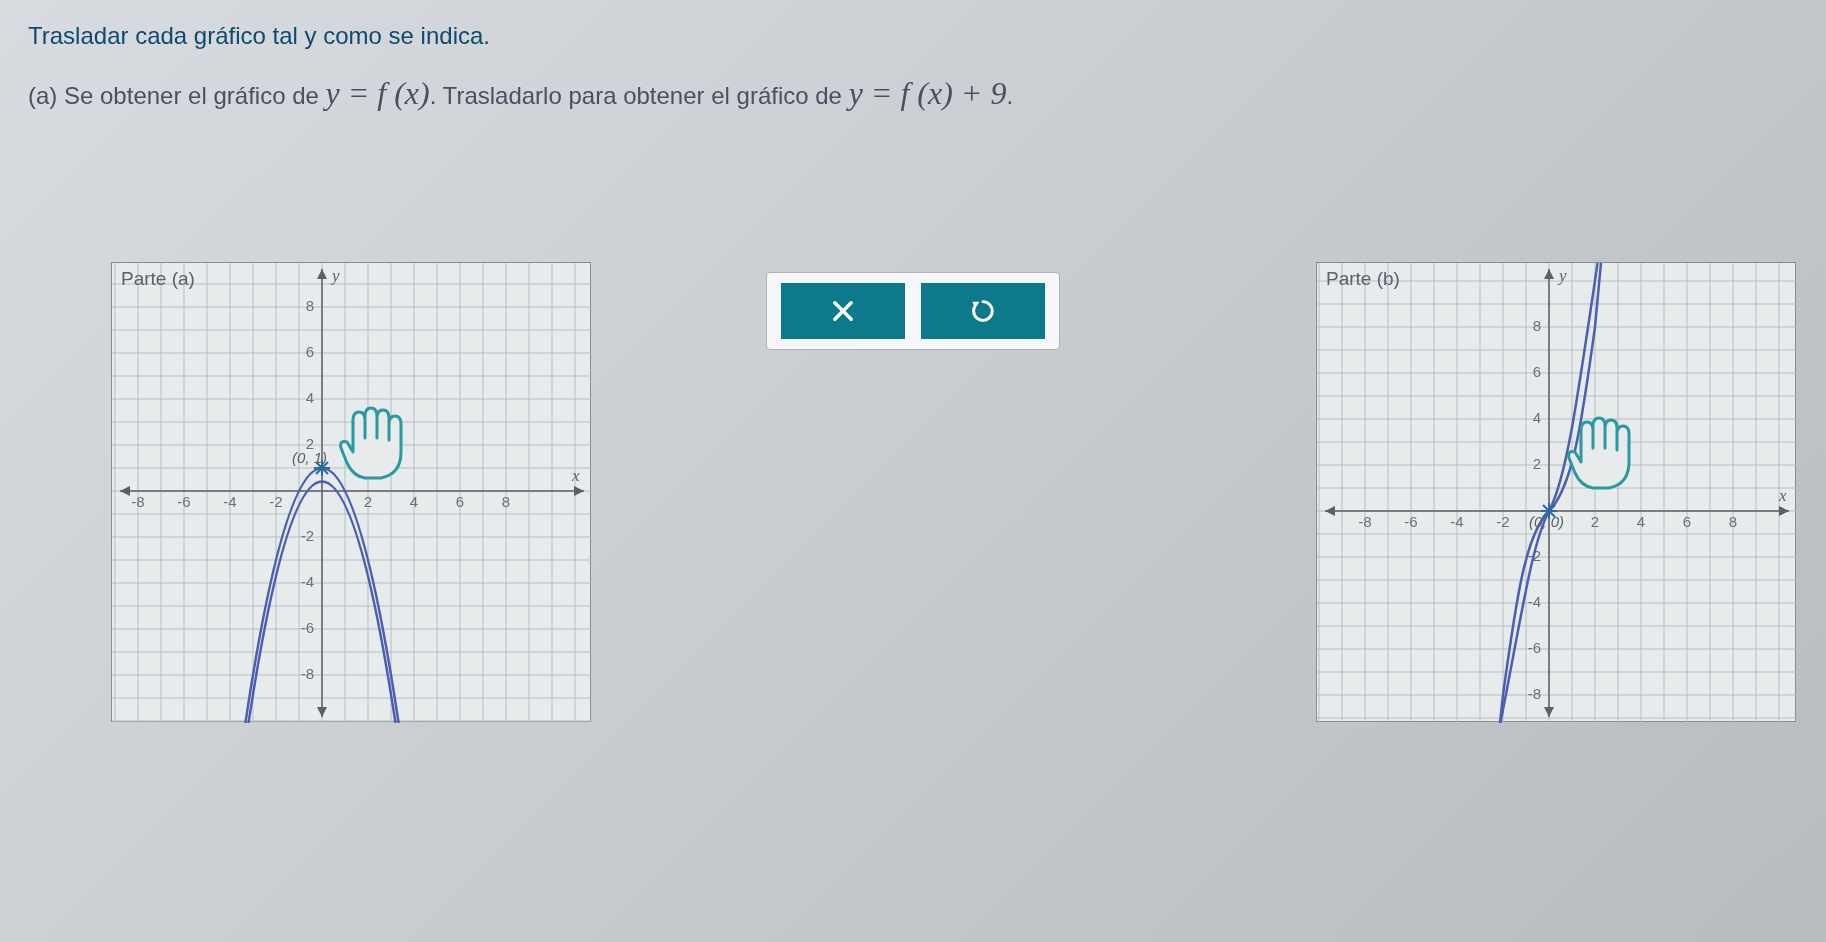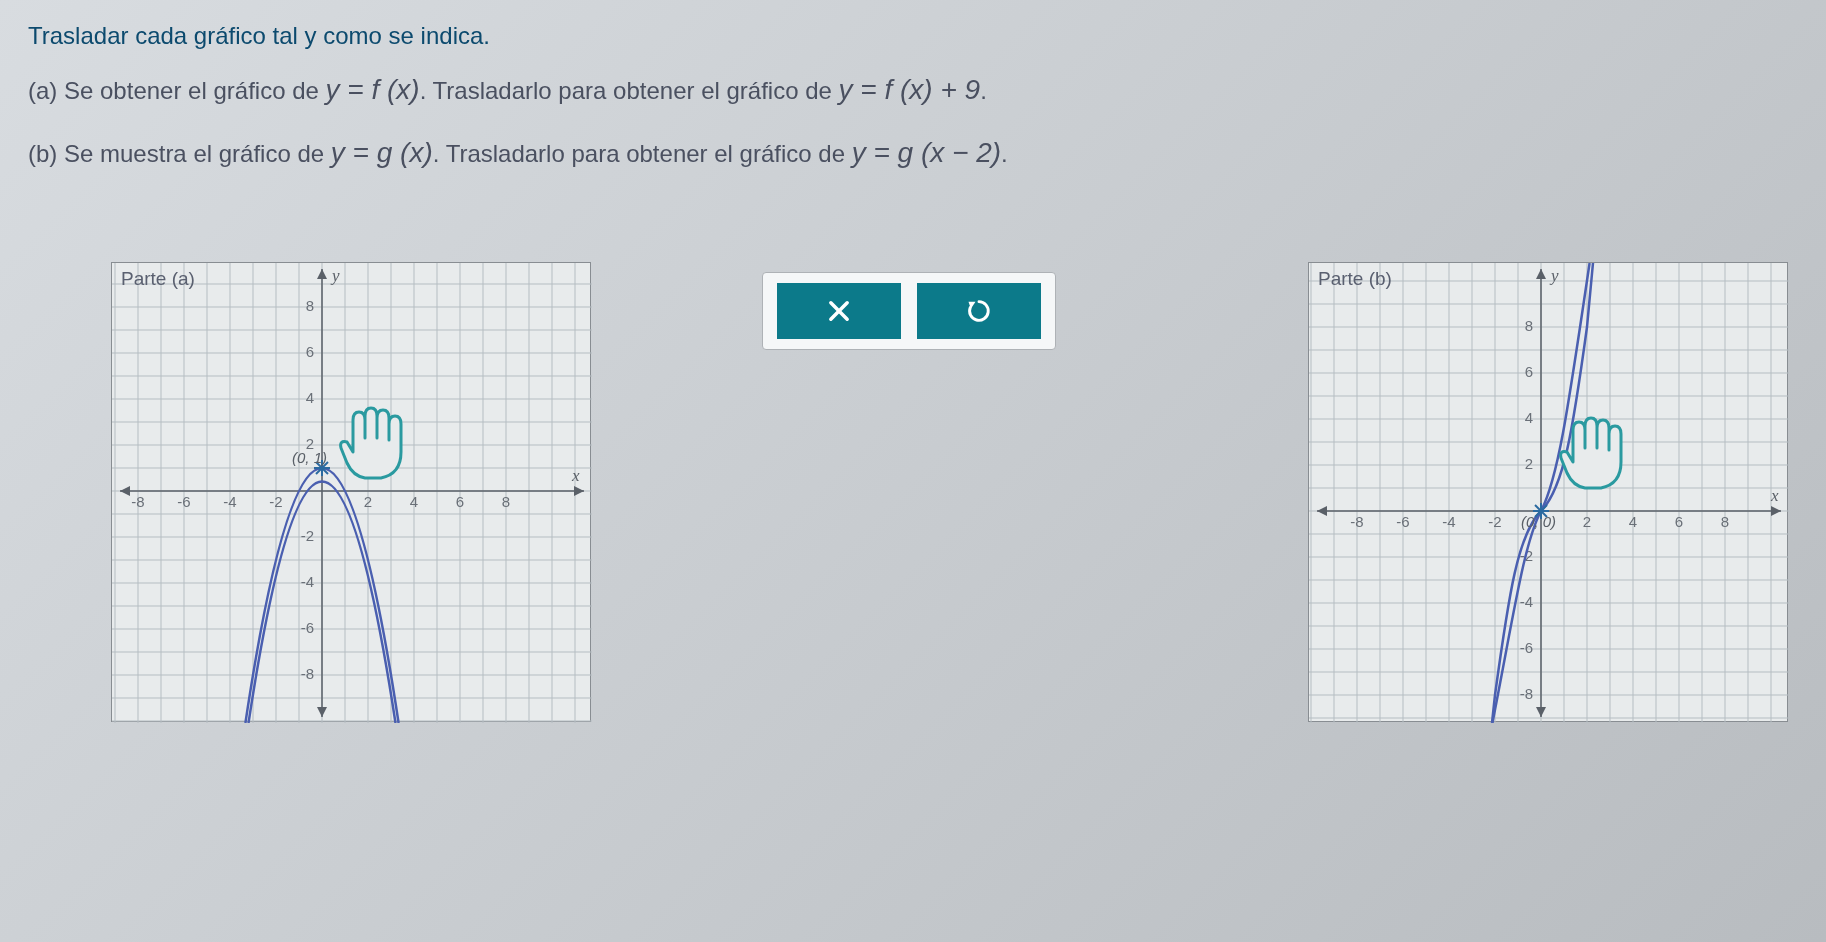--- a/index.html
+++ b/index.html
@@ -19,26 +19,26 @@
     font-size: 24px;
     margin-bottom: 6px;
     color: #0c4a6e;
   }
   .math-line {
     font-size: 24px;
     color: #4a5060;
     margin-top: 18px;
     line-height: 1.6;
   }
-  .mi { font-style: italic; font-family: Liberation Sans, sans-serif; font-size: 28px; }
+  .mi { font-style: italic; font-family: Liberation Serif, serif; font-size: 32px; }
 
   .workarea {
     position: absolute;
     left: 0;
-    right: 8px;
+    right: 0;
     top: 262px;
     display: flex;
     justify-content: space-between;
     padding: 0 30px 0 111px;
   }
 
   .panel-wrap {
     position: relative;
   }
   .panel {
@@ -90,23 +90,20 @@
   .hand { stroke: #2a9aa0; stroke-width: 3; fill: #e8ebec; stroke-linecap: round; stroke-linejoin: round; }
 </style>
 </head>
 <body>
 
 <div class="instructions">
   <div class="instruct-line">Trasladar cada gráfico tal y como se indica.</div>
 
   <div class="math-line">
     <span>(a) Se obtener el gráfico de </span><span class="mi">y = f (x)</span><span>. Trasladarlo para obtener el gráfico de </span><span class="mi">y = f (x) + 9</span><span>.</span>
-  </div>
-  <div class="math-line">
-    <span>(b) Se muestra el gráfico de </span><span class="mi">y = g (x)</span><span>. Trasladarlo para obtener el gráfico de </span><span class="mi">y = g (x − 2)</span><span>.</span>
   </div>
 </div>
 
 <div class="workarea">
 
   <div class="panel-wrap">
     <div class="panel-title">Parte (a)</div>
     <div class="panel">
       <svg class="graph" width="480" height="460" viewBox="0 0 480 460">
 

